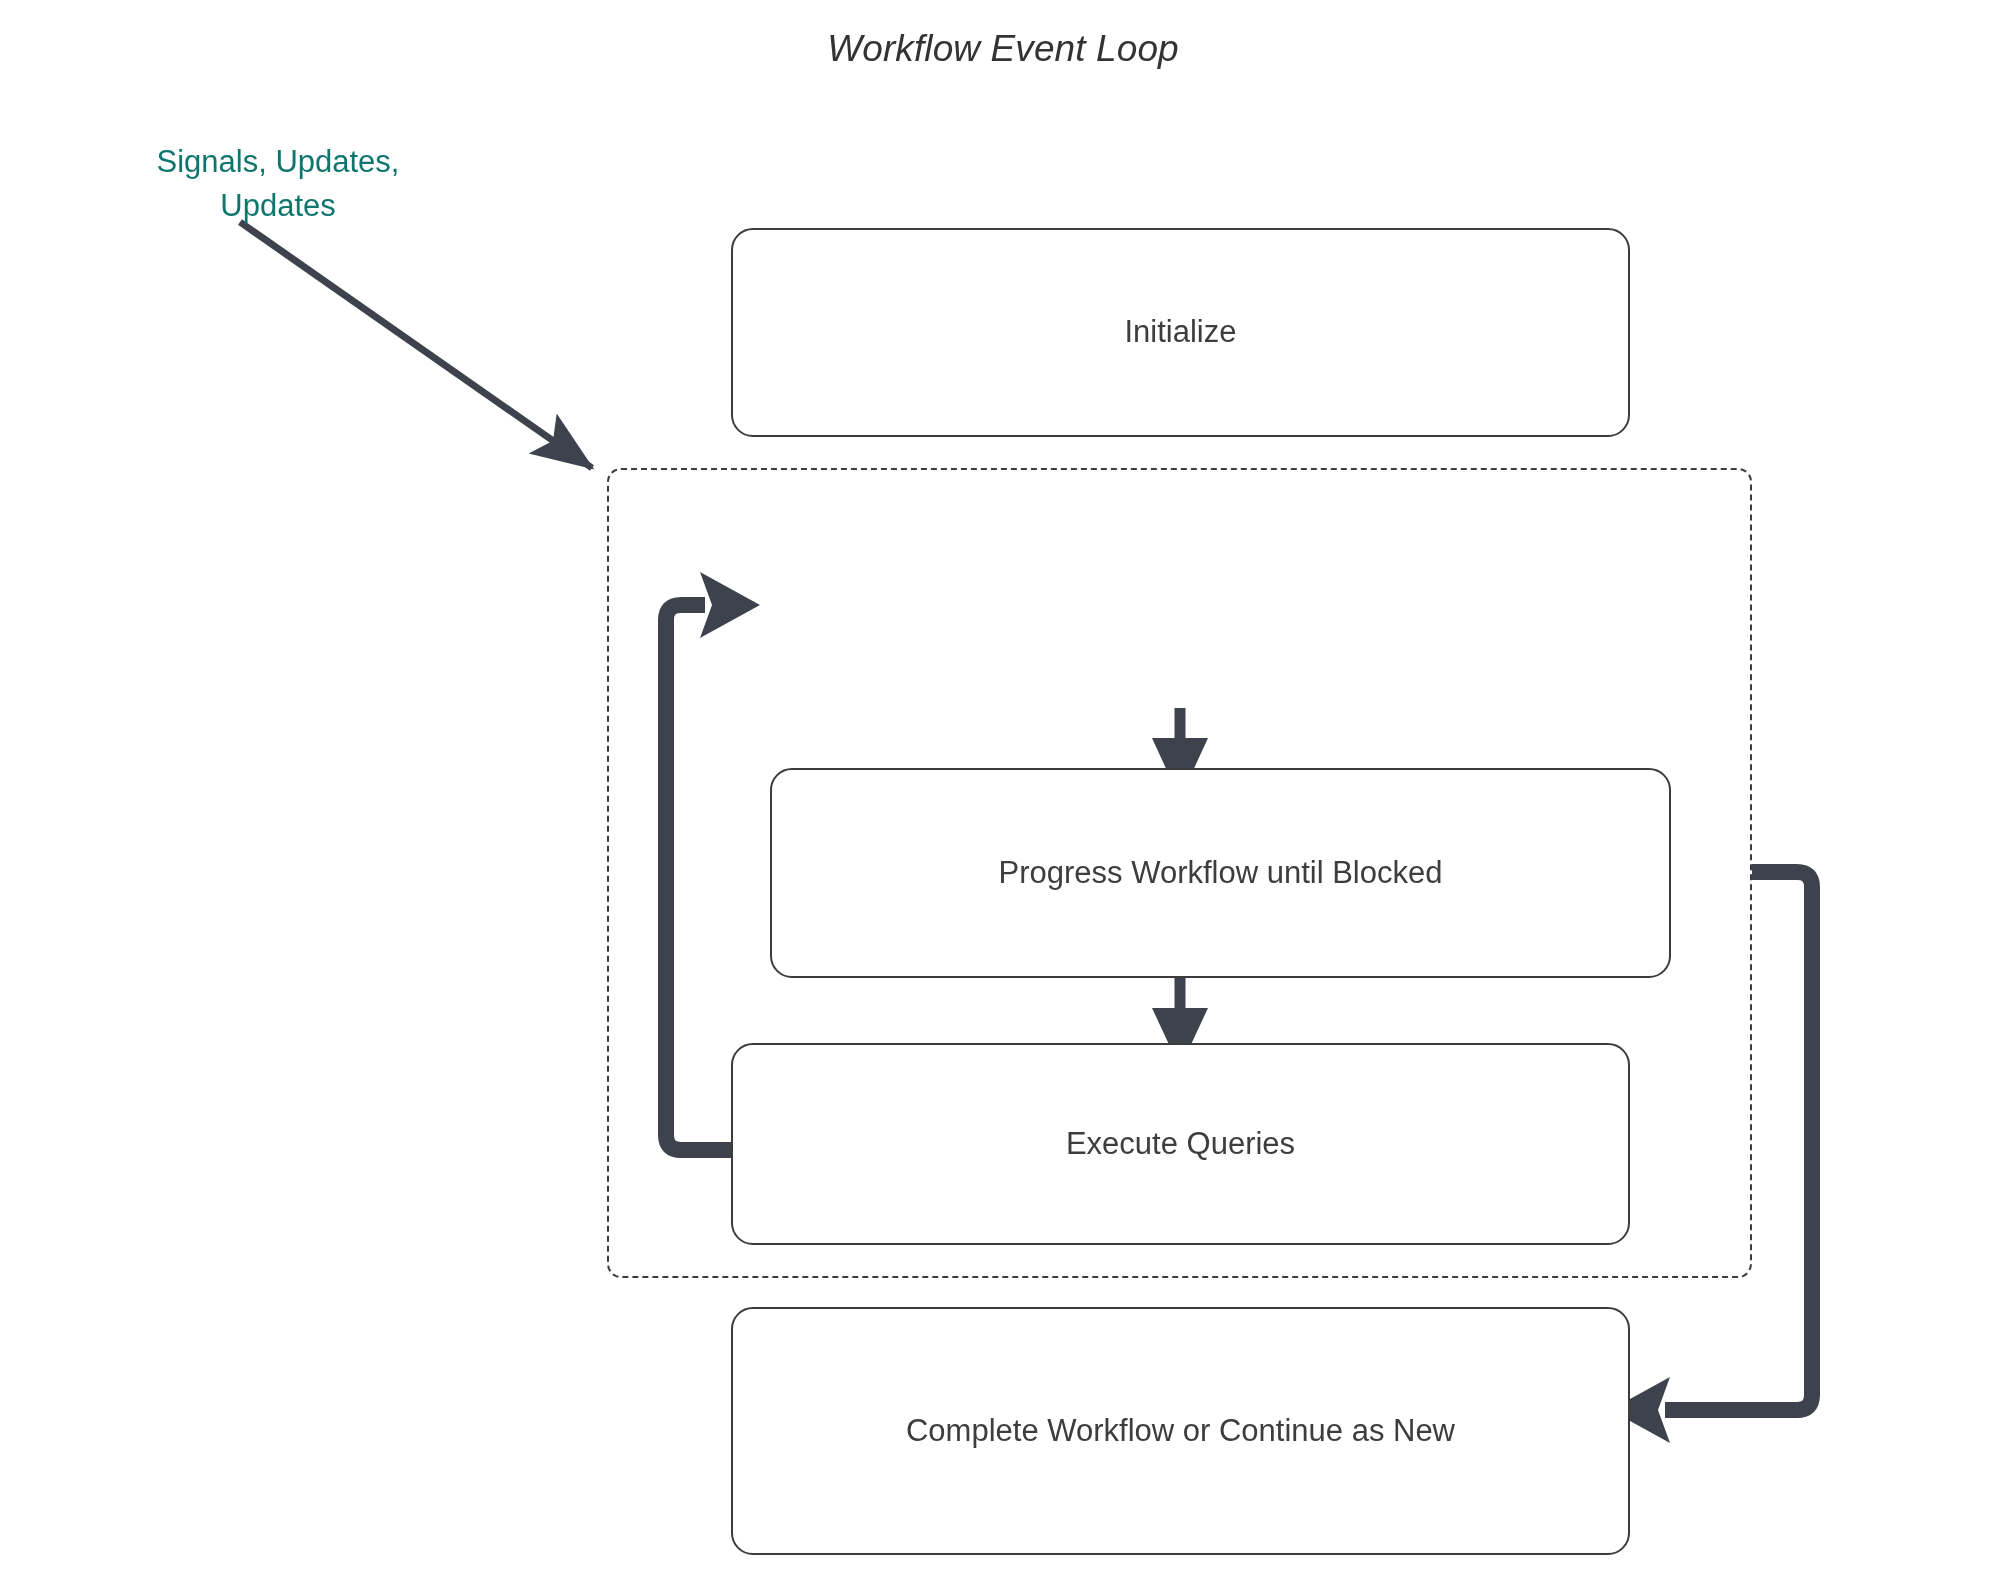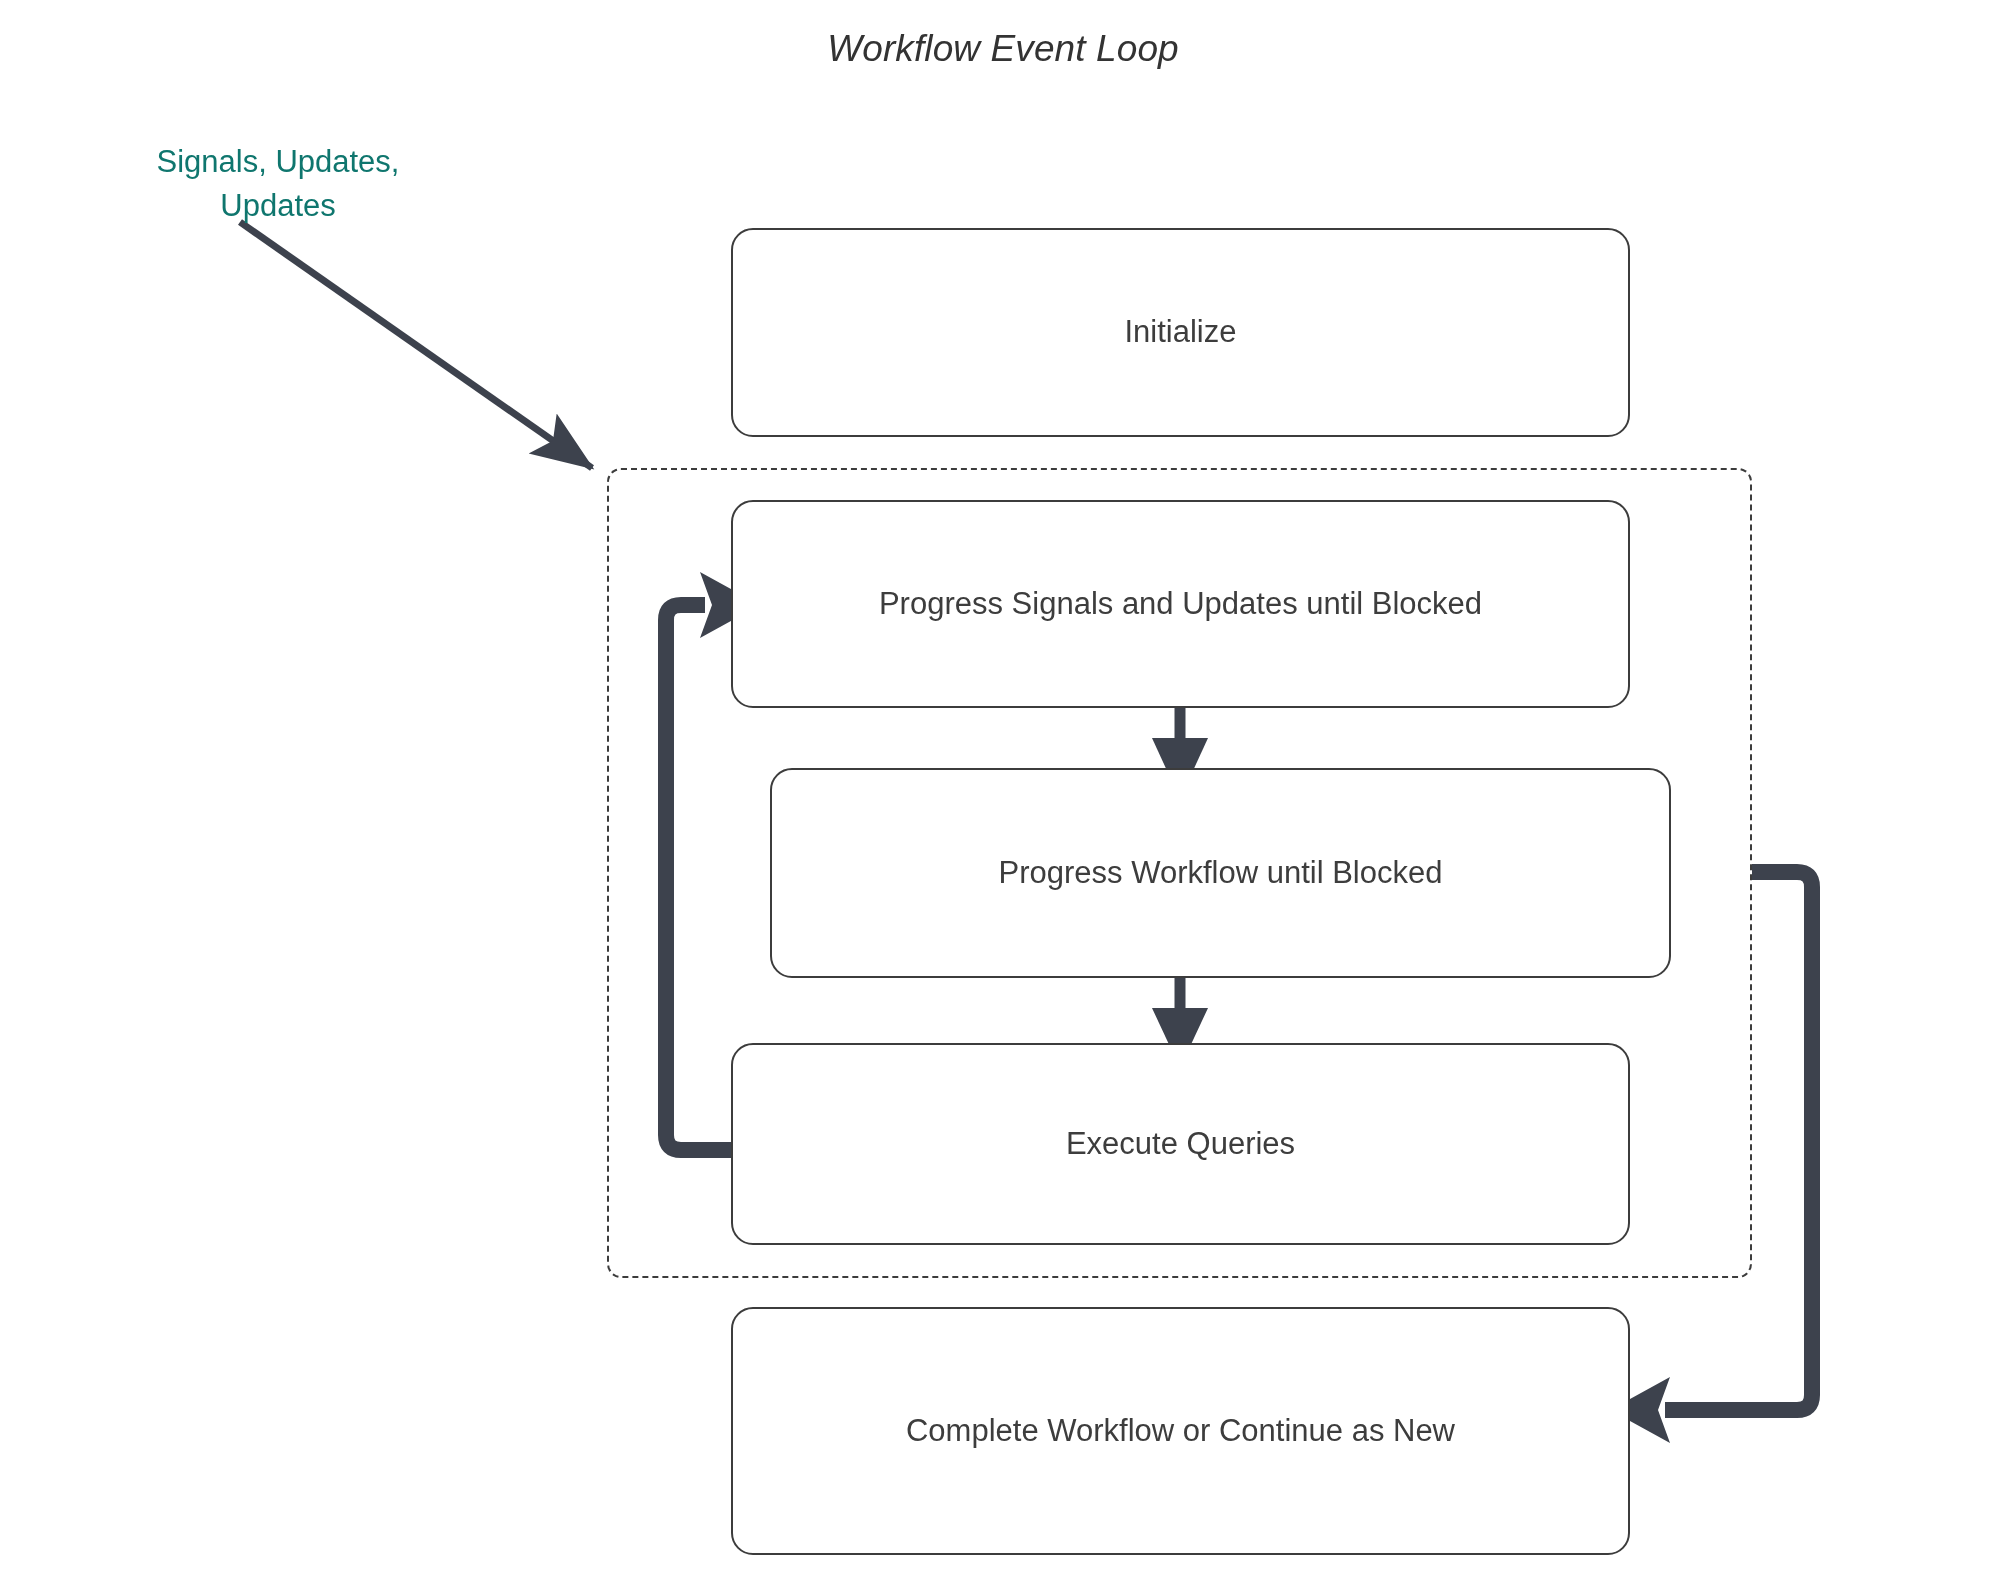--- a/index.html
+++ b/index.html
@@ -117,23 +117,20 @@
     <div>Signals, Updates,</div>
     <div>Updates</div>
   </div>
 
   <div class="loop-container" style="left:607px; top:468px; width:1145px; height:810px;"></div>
 
   <div class="node-box" style="left:731px; top:228px; width:899px; height:209px;">
     <span class="node-label">Initialize</span>
   </div>
 
-  <div class="node-box" style="left:731px; top:500px; width:899px; height:208px;">
-    <span class="node-label">Progress Signals and Updates until Blocked</span>
-  </div>
 
   <div class="node-box" style="left:770px; top:768px; width:901px; height:210px;">
     <span class="node-label">Progress Workflow until Blocked</span>
   </div>
 
   <div class="node-box" style="left:731px; top:1043px; width:899px; height:202px;">
     <span class="node-label">Execute Queries</span>
   </div>
 
   <div class="node-box" style="left:731px; top:1307px; width:899px; height:248px;">

